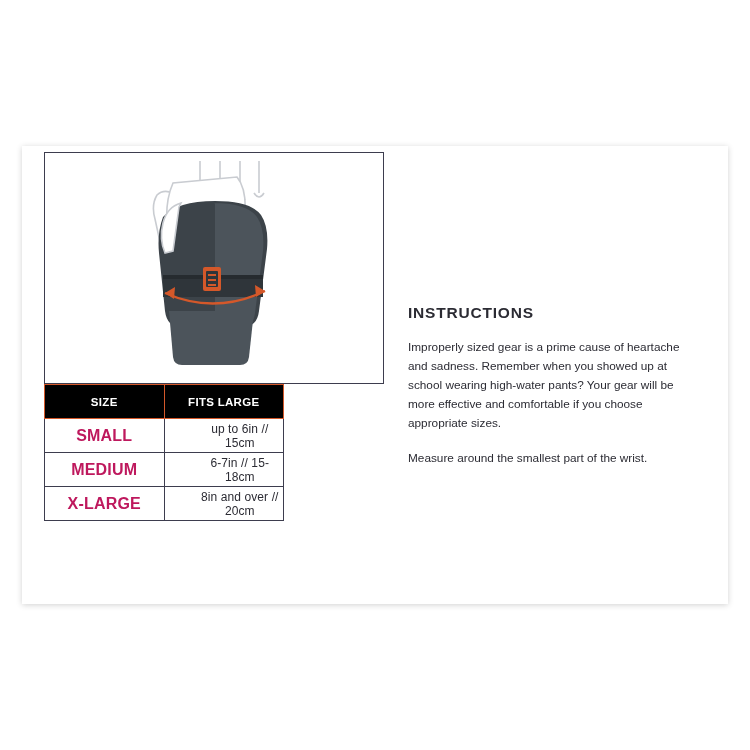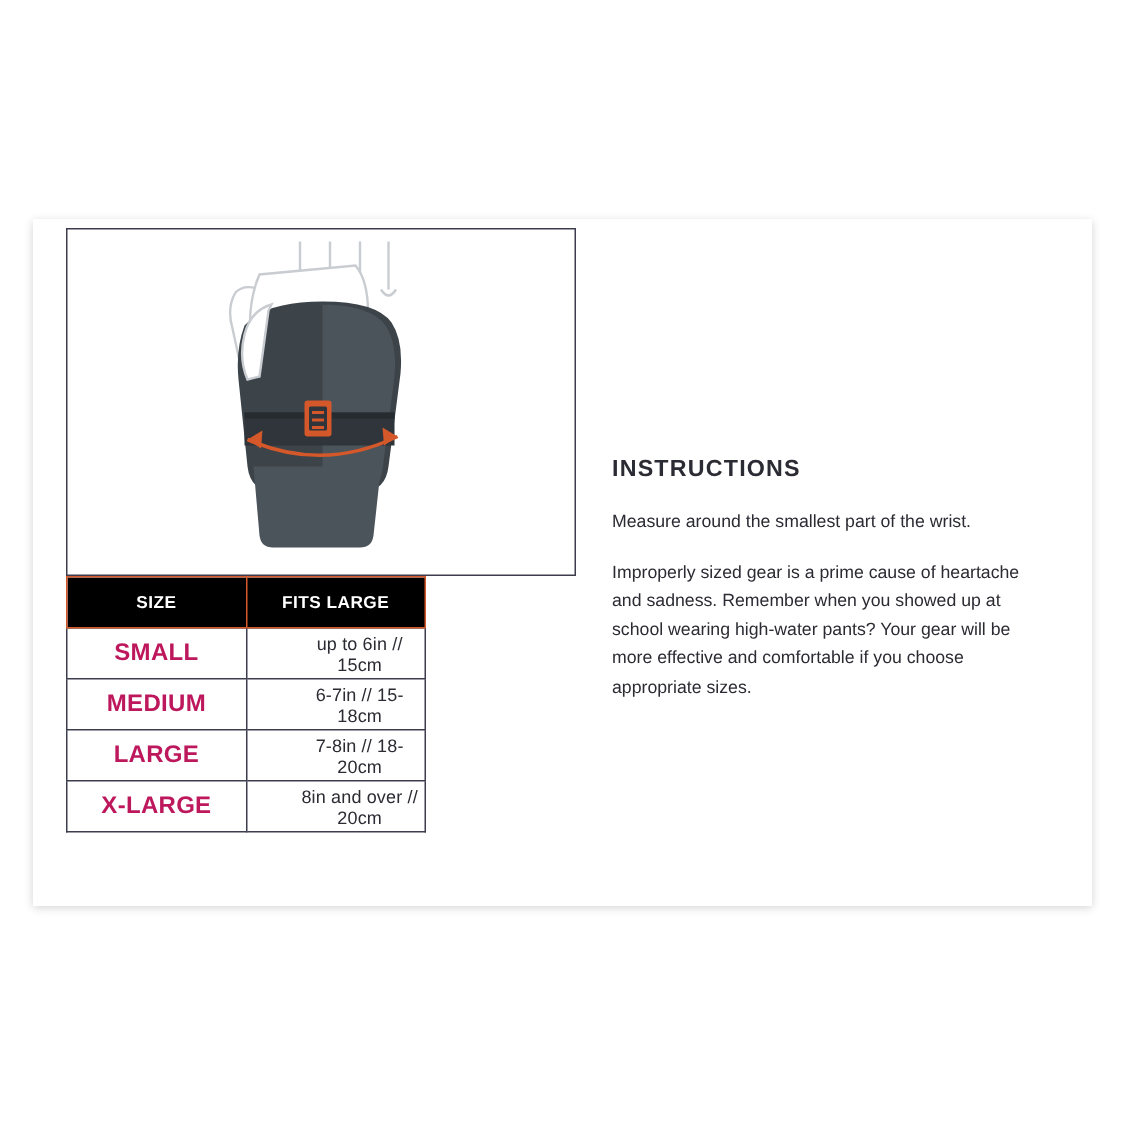--- a/index.html
+++ b/index.html
@@ -165,29 +165,25 @@
     <tbody>
       <tr>
         <td class="size-cell">SMALL</td>
         <td class="fits-cell">up to 6in // 15cm</td>
       </tr>
       <tr>
         <td class="size-cell">MEDIUM</td>
         <td class="fits-cell">6-7in // 15-18cm</td>
       </tr>
       <tr>
-        <td class="size-cell">LARGE</td>
-        <td class="fits-cell">7-8in // 18-20cm</td>
-      </tr>
-      <tr>
         <td class="size-cell">X-LARGE</td>
         <td class="fits-cell">8in and over // 20cm</td>
       </tr>
     </tbody>
   </table>
 
   <div id="right-col">
     <h2 id="instructions-title">INSTRUCTIONS</h2>
+    <p class="instr-para">Improperly sized gear is a prime cause of heartache and sadness. Remember when you showed up at school wearing high-water pants? Your gear will be more effective and comfortable if you choose appropriate sizes.</p>
     <p class="instr-para">Measure around the smallest part of the wrist.</p>
-    <p class="instr-para">Improperly sized gear is a prime cause of heartache and sadness. Remember when you showed up at school wearing high-water pants? Your gear will be more effective and comfortable if you choose appropriate sizes.</p>
   </div>
 
 </div>
 
 </body></html>

